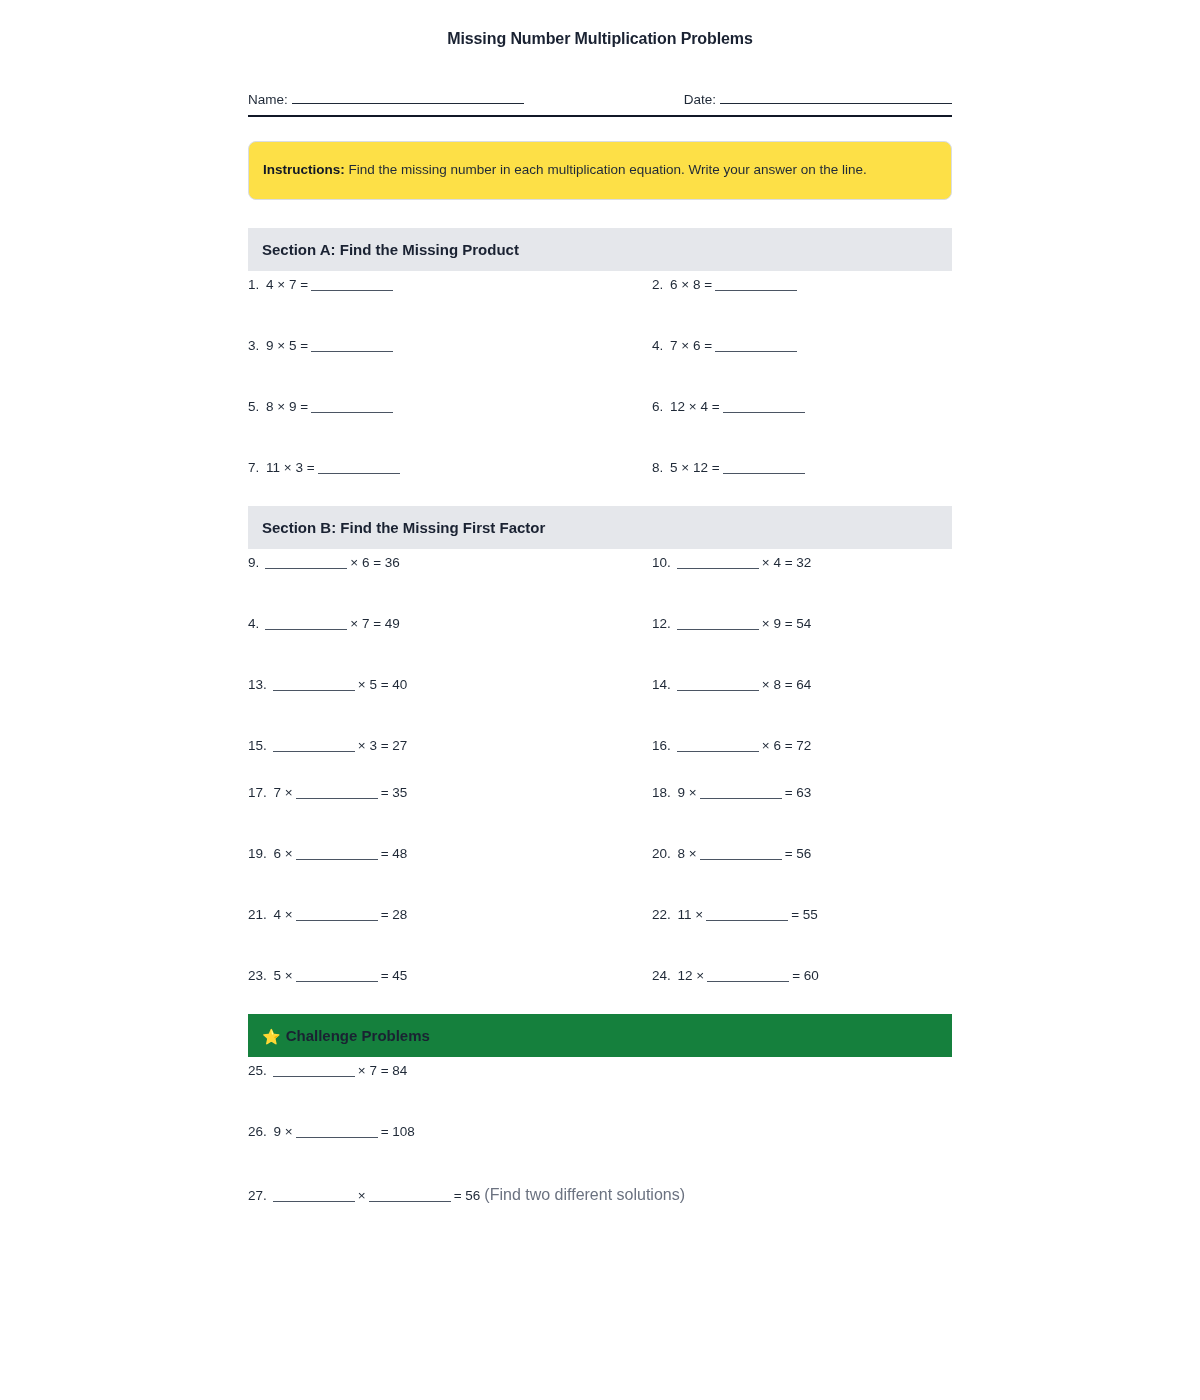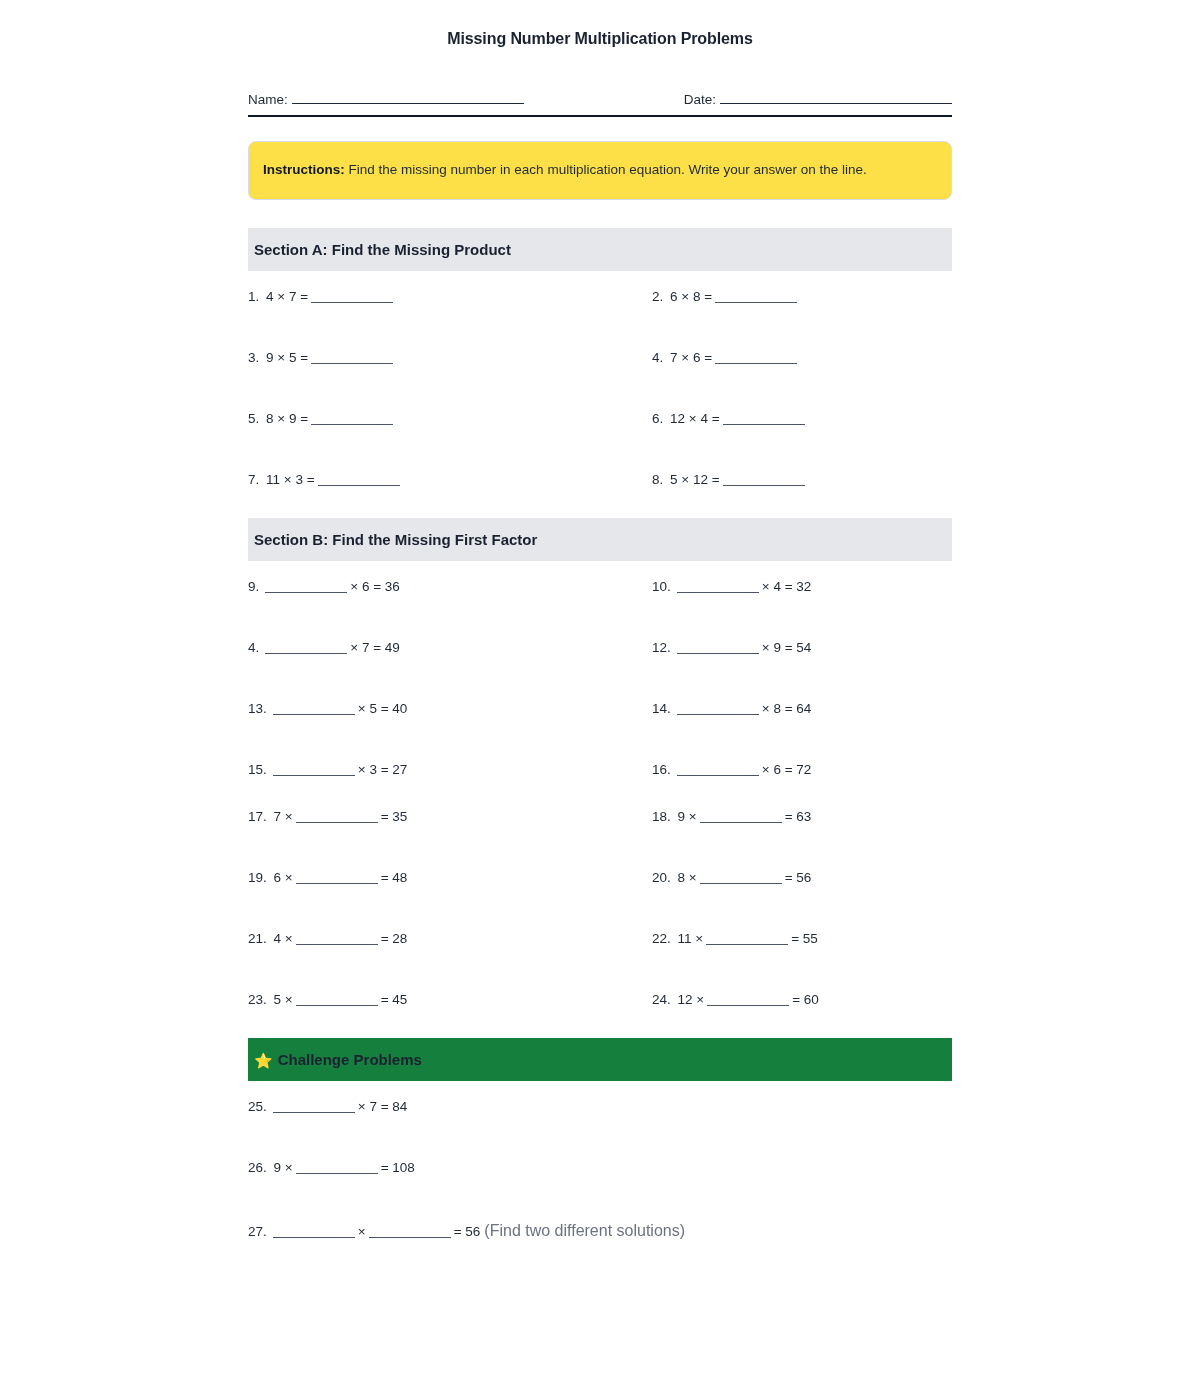--- a/index.html
+++ b/index.html
@@ -64,25 +64,25 @@
     color: #1f2937;
     margin-bottom: 28px;
   }
   .instructions .ins-label {
     font-weight: bold;
     color: #111827;
   }
   .section { margin-bottom: 4px; }
   .section-header {
     background: #e5e7eb;
-    padding: 13px 6px;
+    padding: 13px 14px;
     font-size: 15px;
     font-weight: bold;
     color: #1a2232;
-    margin-bottom: 18px;
+    margin-bottom: 6px;
   }
   .section-header.challenge {
     background: #15803d;
   }
   .section-header .star-icon {
     display: inline-block;
     margin-right: 5px;
     font-size: 15px;
     line-height: 1;
     vertical-align: -1px;

